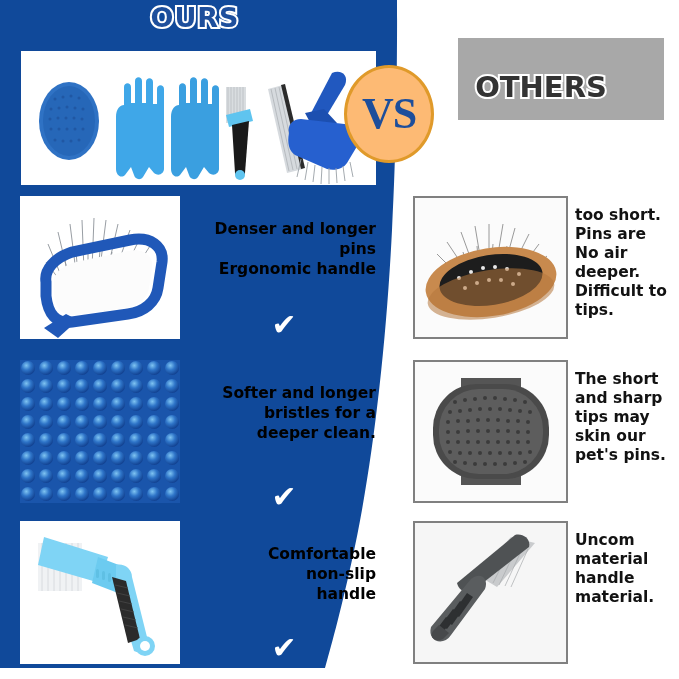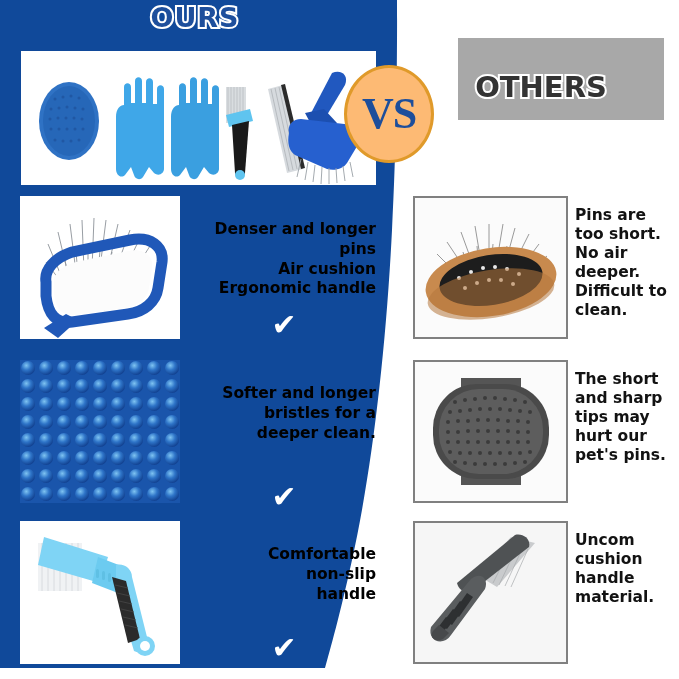--- a/index.html
+++ b/index.html
@@ -309,21 +309,20 @@
             <line x1="84" y1="115" x2="90" y2="86"></line>
           <line x1="94" y1="112" x2="102" y2="88"></line>
         </g>
         <path d="M26,86 C24,74 34,62 52,56 L110,44 C130,40 144,50 142,66 L138,92 C136,106 124,116 108,118 L52,126 C36,128 28,118 26,100 Z" fill="none" stroke="#2058b8" stroke-width="11"></path>
         <path d="M34,88 C32,78 42,70 56,66 L108,55 C124,52 134,60 132,72 L129,92 C127,102 118,110 106,112 L54,119 C42,120 36,112 34,98 Z" fill="#fcfcfc"></path>
         <path d="M58,124 L38,142 L24,132 L46,118 Z" fill="#2058b8"></path>
       </svg>
     </div>
     <div class="text-left">
       <div>Denser and longer pins</div>
-      <div>Air cushion</div>
       <div>Ergonomic handle</div>
     </div>
     <div class="check check-1">✔</div>
     <div class="img-right">
       <svg width="151" height="139" viewBox="0 0 151 139">
         <rect x="0" y="0" width="151" height="139" fill="#fbfbfb"></rect>
         <g stroke="#8d8d8d" stroke-width="0.9">
           <line x1="36" y1="70" x2="22" y2="56"></line>
             <line x1="44" y1="62" x2="32" y2="44"></line>
           <line x1="54" y1="56" x2="46" y2="34"></line>
@@ -354,26 +353,26 @@
           <circle cx="50" cy="90" r="2"></circle>
             <circle cx="62" cy="85" r="2"></circle>
             <circle cx="74" cy="82" r="2"></circle>
           <circle cx="86" cy="82" r="2"></circle>
             <circle cx="98" cy="86" r="2"></circle>
         </g>
         <ellipse cx="76" cy="96" rx="64" ry="24" fill="#b5773c" opacity="0.55" transform="rotate(-9 76 96)"></ellipse>
       </svg>
     </div>
     <div class="text-right">
+      <div>too short.</div>
       <div>Pins are</div>
-      <div>too short.</div>
       <div>No air</div>
       <div>deeper.</div>
       <div>Difficult to</div>
-      <div>clean.</div>
+      <div>tips.</div>
     </div>
   </div>
 
   <div class="row row-2">
     <div class="img-left">
       <svg width="160" height="143" viewBox="0 0 160 143">
         <defs>
           <radialGradient id="nub" cx="38%" cy="32%" r="70%">
             <stop offset="0%" stop-color="#7fc4f2"></stop>
             <stop offset="48%" stop-color="#2e74c8"></stop>
@@ -532,21 +531,21 @@
             <circle cx="90" cy="102" r="2"></circle>
             <circle cx="100" cy="101" r="2"></circle>
             <circle cx="110" cy="100" r="2"></circle>
         </g>
       </svg>
     </div>
     <div class="text-right">
       <div>The short</div>
       <div>and sharp</div>
       <div>tips may</div>
-      <div>hurt our</div>
+      <div>skin our</div>
       <div>pet's pins.</div>
     </div>
   </div>
 
   <div class="row row-3">
     <div class="img-left">
       <svg width="160" height="143" viewBox="0 0 160 143">
         <rect x="0" y="0" width="160" height="143" fill="#ffffff"></rect>
         <g>
           <rect x="18" y="22" width="44" height="48" fill="#f0f2f4"></rect>
@@ -603,19 +602,19 @@
           <path d="M52,70 L58,74 L44,94 L38,90 Z"></path>
           <path d="M45,78 L51,82 L37,102 L31,98 Z"></path>
           <path d="M38,86 L44,90 L32,106 L26,102 Z"></path>
           <path d="M31,94 L37,98 L27,110 L22,106 Z"></path>
         </g>
         <path d="M18,108 C14,114 20,120 28,116 L34,110 L24,102 Z" fill="#47494b"></path>
       </svg>
     </div>
     <div class="text-right">
       <div>Uncom</div>
-      <div>cushion</div>
+      <div>material</div>
       <div>handle</div>
       <div>material.</div>
     </div>
   </div>
 
 </div>
 
 </body></html>

